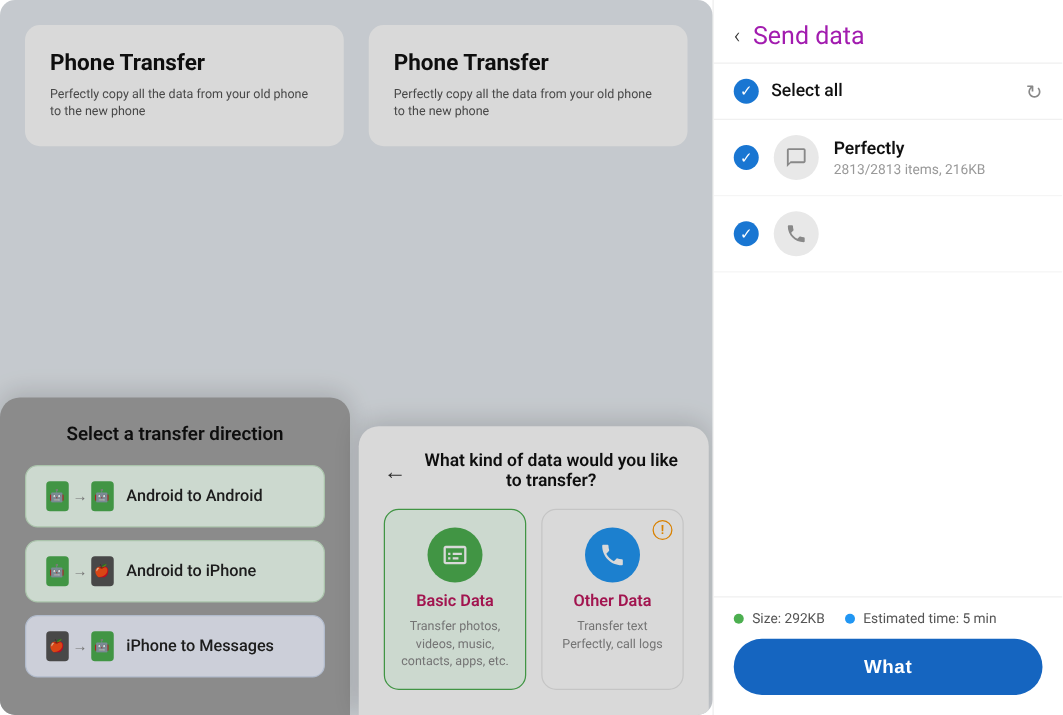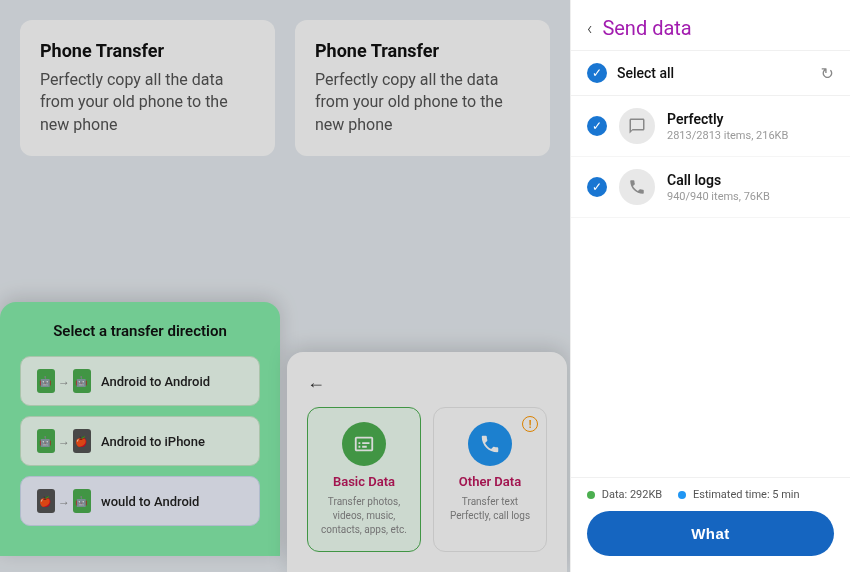--- a/index.html
+++ b/index.html
@@ -13,20 +13,21 @@
     }
 
     
     .left-panel {
       width: 570px;
       height: 572px;
       background: #e8edf2;
       position: relative;
       overflow: hidden;
       filter: brightness(0.85);
+      border-radius: 12px;
     }
 
     .bg-cards {
       display: flex;
       gap: 20px;
       padding: 20px;
     }
 
     .bg-card {
       flex: 1;
@@ -36,32 +37,32 @@
     }
 
     .bg-card h2 {
       font-size: 18px;
       font-weight: 700;
       color: #111;
       margin-bottom: 8px;
     }
 
     .bg-card p {
-      font-size: 16px;
+      font-size: 10px;
       color: #555;
       line-height: 1.4;
     }
 
     
     .dialog-transfer {
       position: absolute;
-      bottom: 16px;
+      bottom: 0;
       left: 0;
       width: 280px;
-      background: #86efac;
+      background: #a3a3a3;
       border-radius: 16px 16px 0 0;
       padding: 20px;
       box-shadow: 0 -4px 20px rgba(0,0,0,0.15);
     }
 
     .dialog-transfer h3 {
       font-size: 15px;
       font-weight: 600;
       text-align: center;
       margin-bottom: 16px;
@@ -426,27 +427,28 @@
       </div>
       <span class="label">Android to iPhone</span>
     </div>
 
     <div class="transfer-option" style="background:#f0f4ff;border-color:#d0dcf0;">
       <div class="transfer-icons">
         <div class="phone-small phone-apple">🍎</div>
         <span class="arrow-transfer">→</span>
         <div class="phone-small phone-android">🤖</div>
       </div>
-      <span class="label">would to Android</span>
+      <span class="label">iPhone to Messages</span>
     </div>
   </div>
 
   <div class="dialog-data">
     <div class="dialog-data-header">
       <button class="back-btn">←</button>
+      <h3>What kind of data would you like to transfer?</h3>
     </div>
 
     <div class="data-options">
       <div class="data-option selected">
         <div class="data-option-icon icon-green">
           <svg width="22" height="22" viewBox="0 0 24 24" fill="white">
             <path d="M20 4H4c-1.1 0-2 .9-2 2v12c0 1.1.9 2 2 2h16c1.1 0 2-.9 2-2V6c0-1.1-.9-2-2-2zm0 14H4V6h16v12zM6 10h2v2H6zm0 4h2v2H6zm4-4h8v2h-8zm0 4h5v2h-5z"></path>
           </svg>
         </div>
         <h4>Basic Data</h4>
@@ -494,32 +496,28 @@
       </div>
     </div>
 
     <div class="data-list-item">
       <div class="checkbox-blue">✓</div>
       <div class="item-icon-wrap">
         <svg width="18" height="18" viewBox="0 0 24 24" fill="#888">
           <path d="M6.6 10.8c1.4 2.8 3.8 5.1 6.6 6.6l2.2-2.2c.3-.3.7-.4 1-.2 1.1.4 2.3.6 3.6.6.6 0 1 .4 1 1V20c0 .6-.4 1-1 1-9.4 0-17-7.6-17-17 0-.6.4-1 1-1h3.5c.6 0 1 .4 1 1 0 1.3.2 2.5.6 3.6.1.3 0 .7-.2 1L6.6 10.8z"></path>
         </svg>
       </div>
-      <div class="item-info">
-        <h4>Call logs</h4>
-        <p>940/940 items, 76KB</p>
-      </div>
     </div>
   </div>
 
   <div class="right-footer">
     <div class="footer-info">
       <span>
         <span class="footer-dot dot-green"></span>
-        <span>Data: 292KB</span>
+        <span>Size: 292KB</span>
       </span>
       <span>
         <span class="footer-dot dot-blue"></span>
         <span>Estimated time: 5 min</span>
       </span>
     </div>
     <button class="send-btn">What</button>
   </div>
 </div>
 

